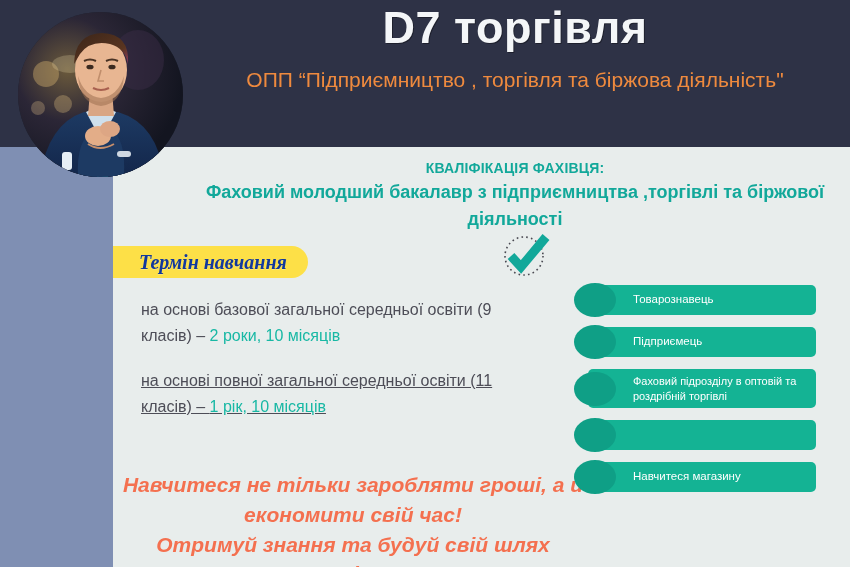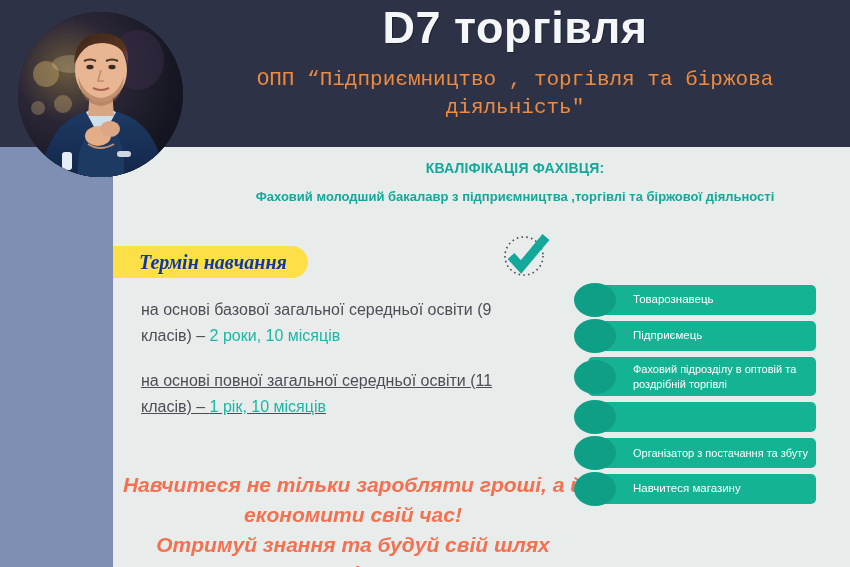--- a/index.html
+++ b/index.html
@@ -29,21 +29,20 @@
     letter-spacing:.5px;
     line-height:1.05;
     text-shadow:1px 1px 0 rgba(0,0,0,.35);
   }
   .subtitle{
     position:absolute;left:210px;top:66px;width:610px;
     text-align:center;
     color:#ef8a3e;
     font-size:21px;line-height:1.35;
     font-weight:400;
-    font-family:Liberation Mono, monospace;
   }
 
   
   .side-panel{
     position:absolute;left:0;top:147px;width:113px;height:420px;
     background:#7f8fb3;
   }
 
   
   .photo{
@@ -57,21 +56,21 @@
   
   .qual{
     position:absolute;left:200px;top:158px;width:630px;
     text-align:center;
     color:#12a89a;
     font-weight:bold;
     font-size:14.5px;
     line-height:1.5;
   }
   .qual .line1{display:block;font-size:14px;letter-spacing:.2px;}
-  .qual .line2{display:block;font-size:13px;margin-top:8px;}
+  .qual .line2{display:block;font-size:18px;}
 
   
   .banner{
     position:absolute;height:32px;
     background:#fde047;
     border-radius:0 16px 16px 0;
     display:flex;align-items:center;
   }
   .banner-term{
     left:113px;top:246px;width:195px;
@@ -122,21 +121,21 @@
   .slogan .l3{display:block;}
 
   
   .career-list{
     position:absolute;left:588px;top:285px;width:228px;
   }
   .pill{
     position:relative;
     background:#14b394;
     border-radius:5px;
-    margin-bottom:6px;
+    margin-bottom:12px;
     min-height:30px;
     display:flex;align-items:center;
     box-shadow:0 0 0 2px #e8edec;
   }
   .pill .bullet{
     position:absolute;left:-14px;top:50%;
     transform:translateY(-50%);
     width:42px;height:34px;
     border-radius:50%;
     background:#0f9f86;
@@ -257,23 +256,19 @@
       <span class="bullet"></span>
       <span class="pill-label">Підприємець</span>
     </div>
     <div class="pill tall">
       <span class="bullet"></span>
       <span class="pill-label">Фаховий підрозділу  в оптовій та роздрібній торгівлі</span>
     </div>
     <div class="pill">
       <span class="bullet"></span>
     </div>
-    <div class="pill tall">
-      <span class="bullet"></span>
-      <span class="pill-label">Організатор з постачання та збуту</span>
-    </div>
     <div class="pill">
       <span class="bullet"></span>
       <span class="pill-label">Навчитеся магазину</span>
     </div>
   </div>
 
 </div>
 
 </body></html>

